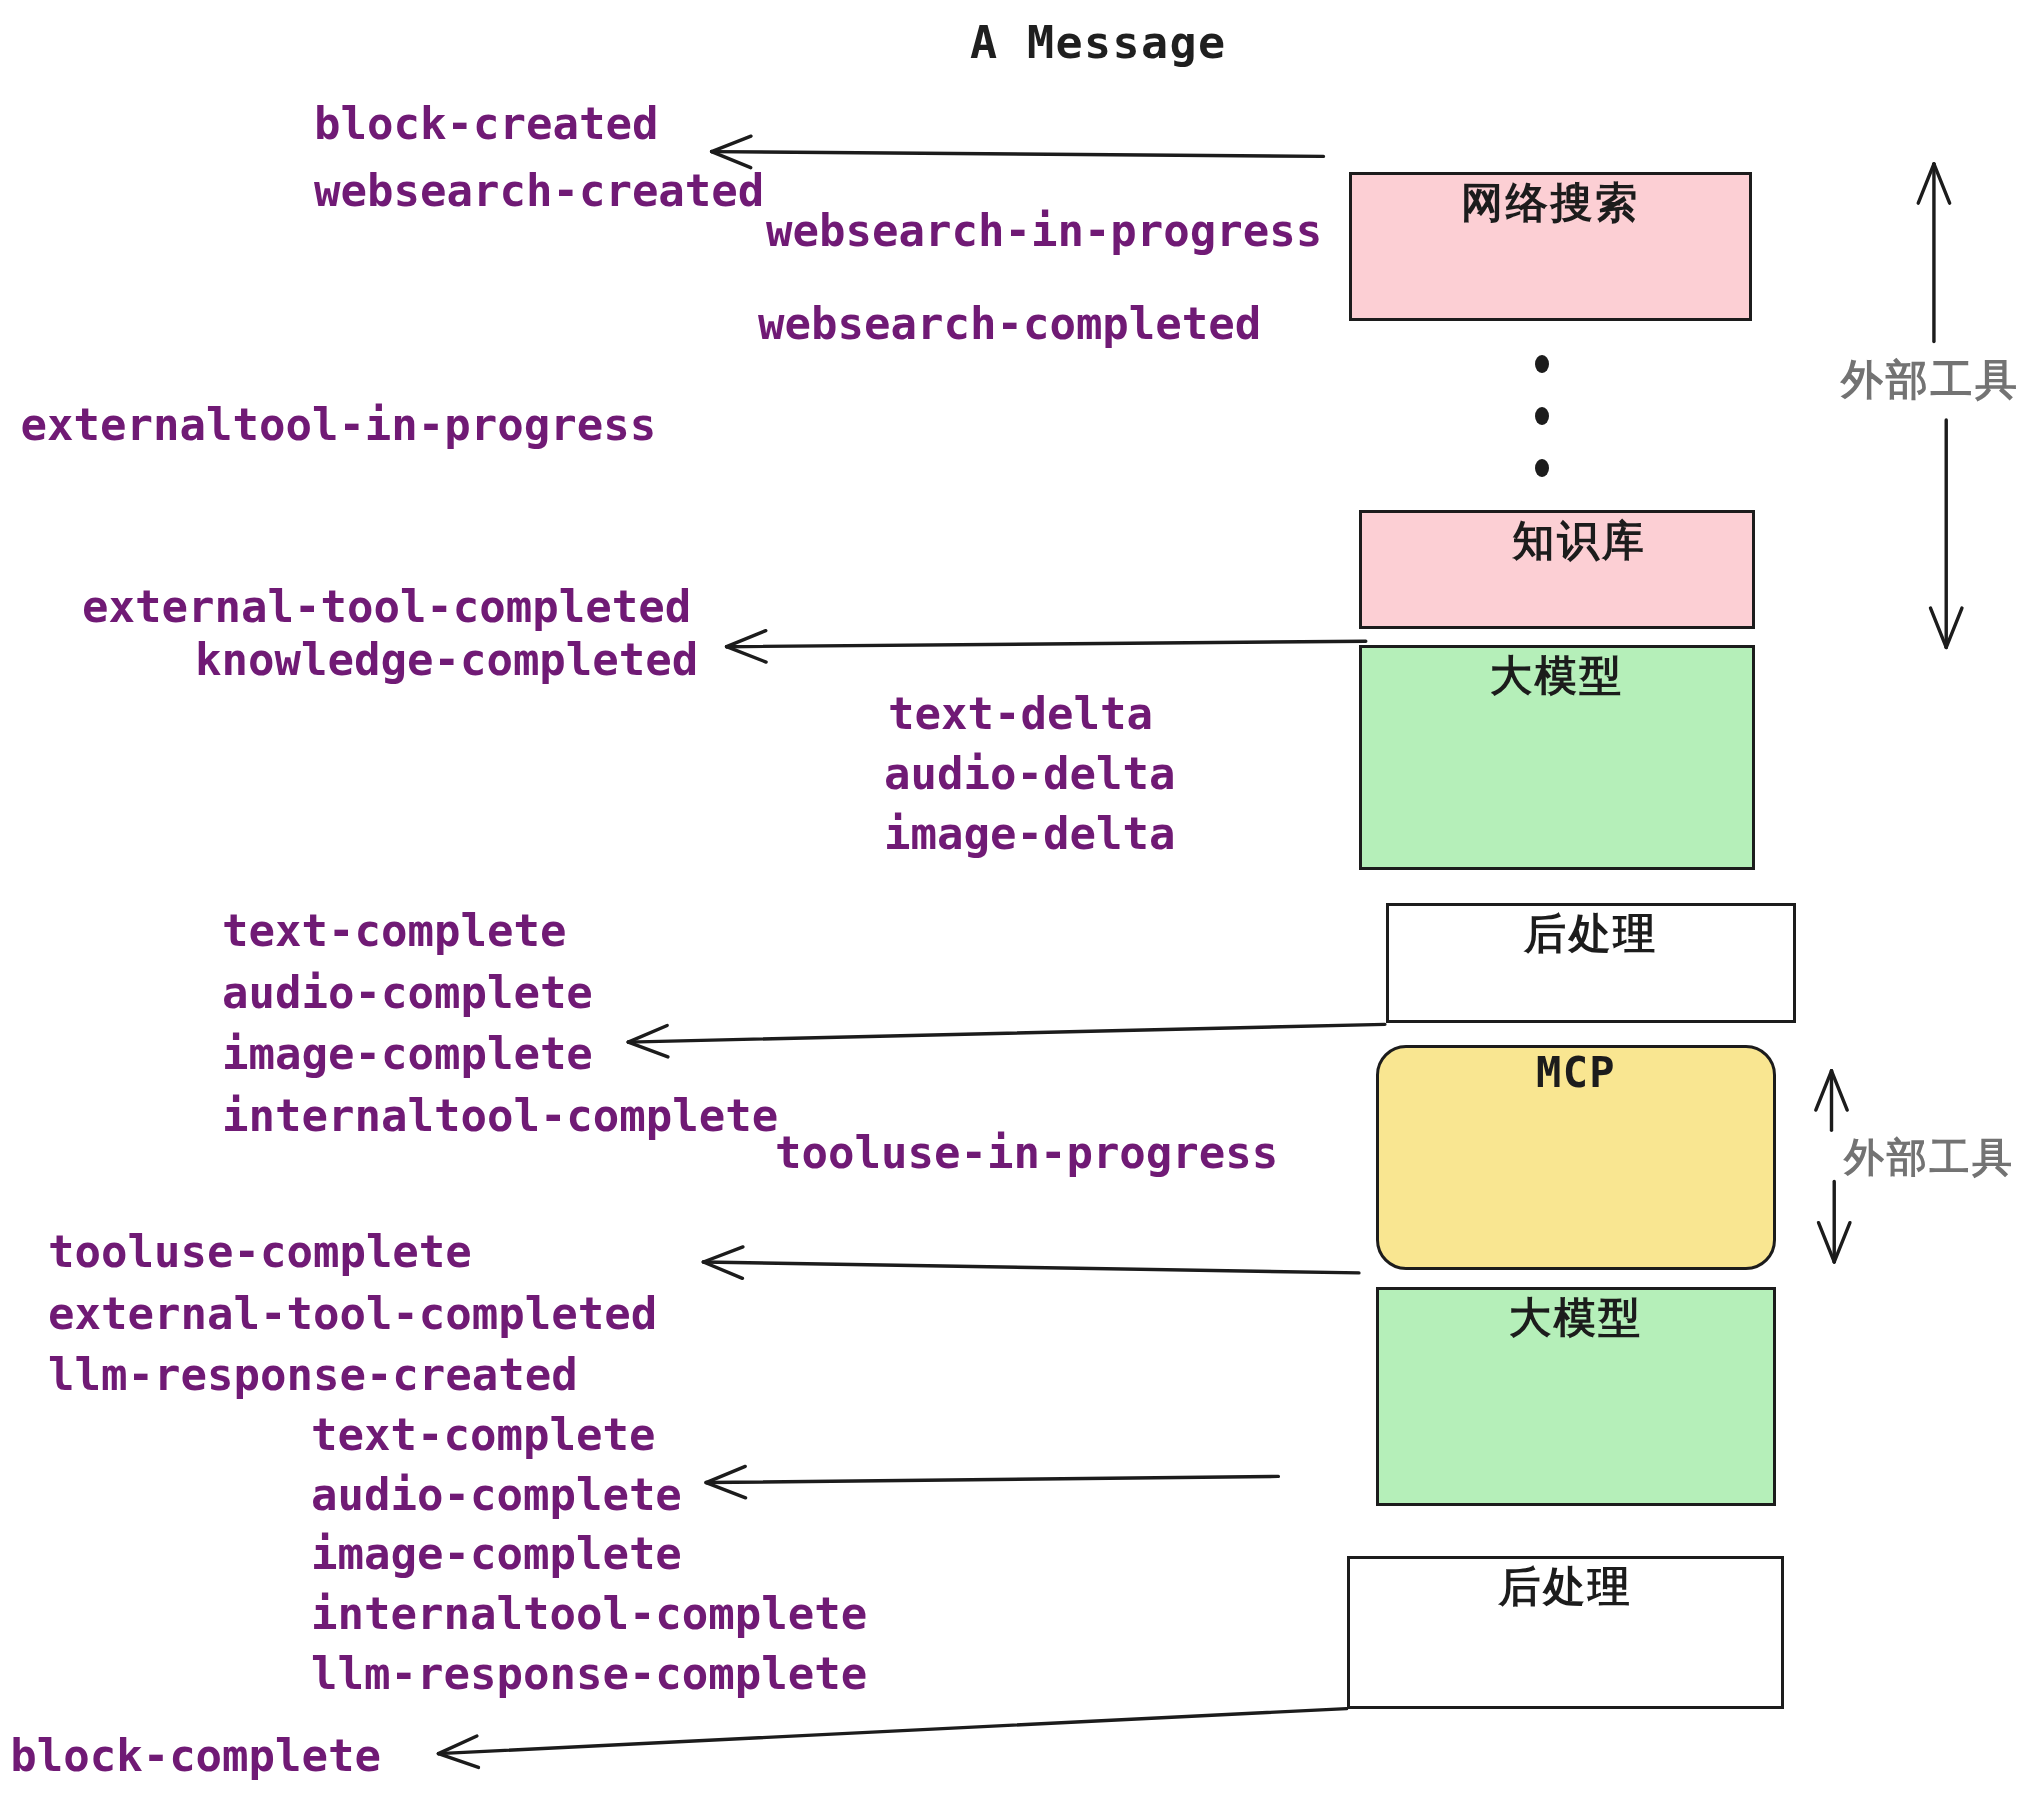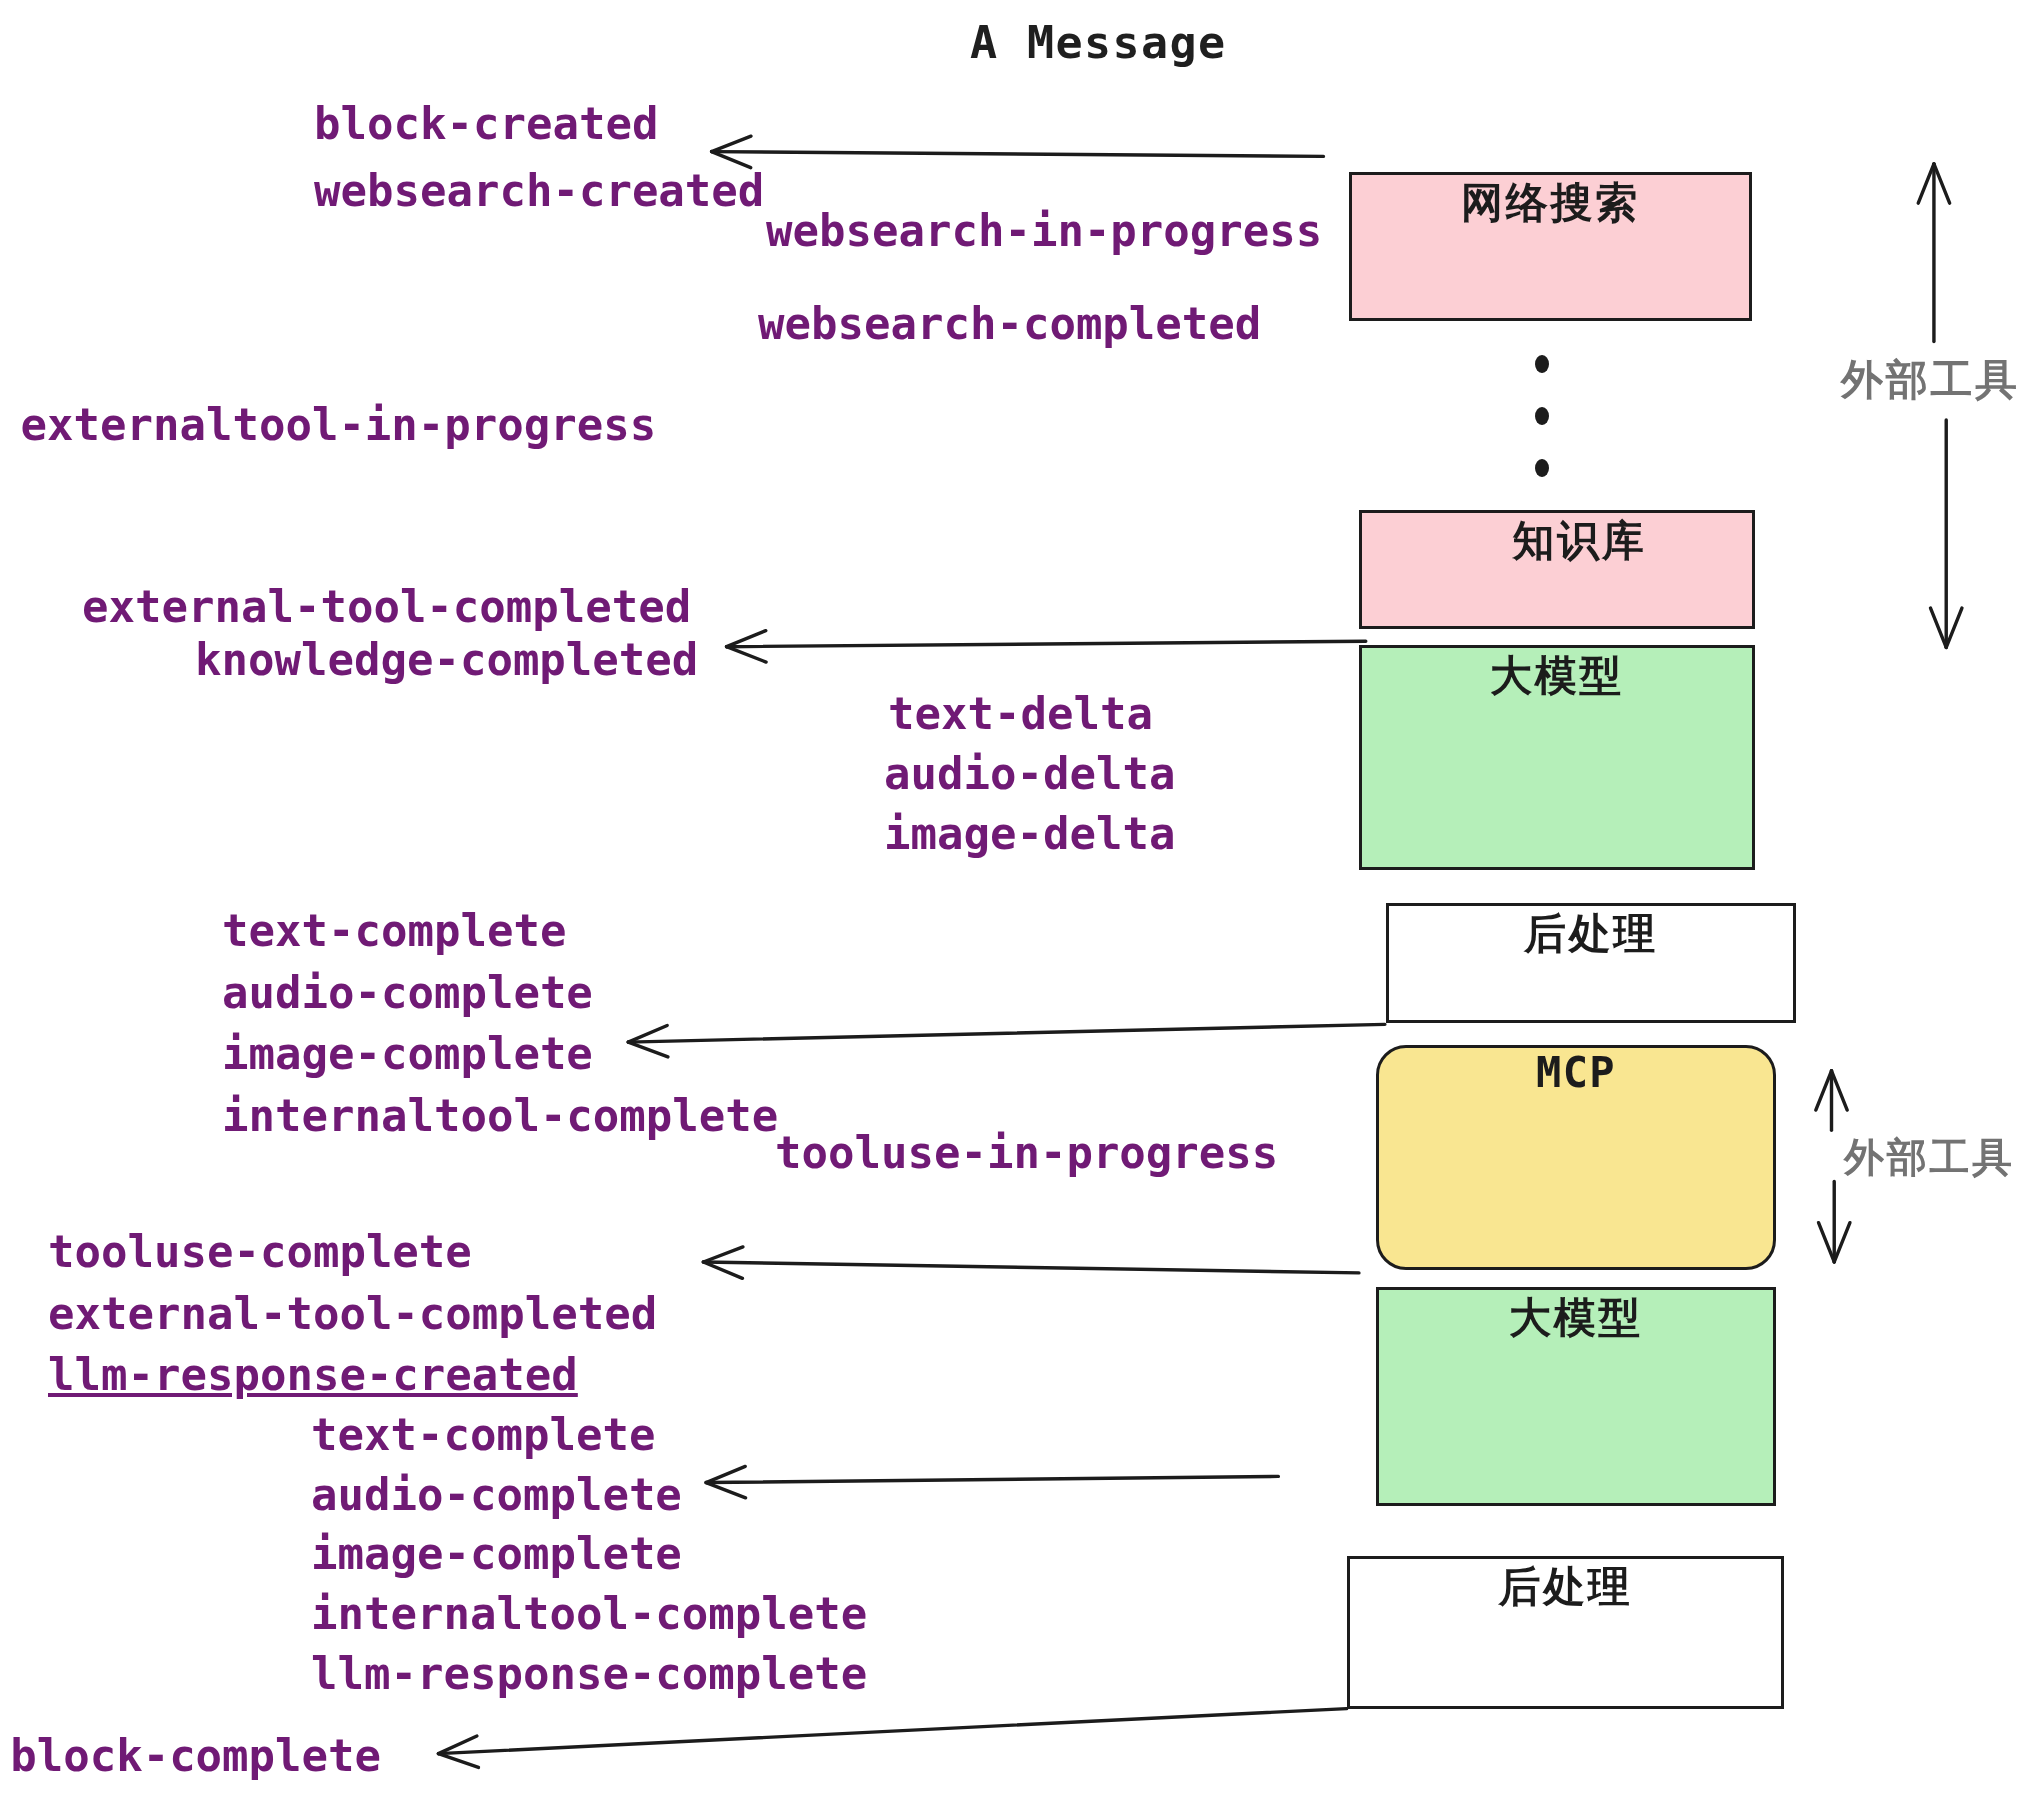--- a/index.html
+++ b/index.html
@@ -146,21 +146,21 @@
     <div class="event-label" style="left: 888px; top: 691px;">text-delta</div>
     <div class="event-label" style="left: 884px; top: 751px;">audio-delta</div>
     <div class="event-label" style="left: 884px; top: 811px;">image-delta</div>
     <div class="event-label" style="left: 222px; top: 908px;">text-complete</div>
     <div class="event-label" style="left: 222px; top: 970px;">audio-complete</div>
     <div class="event-label" style="left: 222px; top: 1031px;">image-complete</div>
     <div class="event-label" style="left: 222px; top: 1093px;">internaltool-complete</div>
     <div class="event-label" style="left: 775px; top: 1130px;">tooluse-in-progress</div>
     <div class="event-label" style="left: 48px; top: 1229px;">tooluse-complete</div>
     <div class="event-label" style="left: 48px; top: 1291px;">external-tool-completed</div>
-    <div class="event-label" style="left: 48px; top: 1352px; text-decoration: underline;">llm-response-created</div>
+    <div class="event-label" style="left: 48px; top: 1352px;">llm-response-created</div>
     <div class="event-label" style="left: 311px; top: 1412px;">text-complete</div>
     <div class="event-label" style="left: 311px; top: 1472px;">audio-complete</div>
     <div class="event-label" style="left: 311px; top: 1531px;">image-complete</div>
     <div class="event-label" style="left: 311px; top: 1591px;">internaltool-complete</div>
     <div class="event-label" style="left: 311px; top: 1651px;">llm-response-complete</div>
     <div class="event-label" style="left: 10.2px; top: 1733px;">block-complete</div>
     <div class="side-label" style="left: 1841px; top: 352px; font-size: 42px;">外部工具</div>
     <div class="side-label" style="left: 1844px; top: 1130px; font-size: 40px;">外部工具</div>
     <div class="dot" style="left: 1535px; top: 355px;"></div>
     <div class="dot" style="left: 1535px; top: 407px;"></div>

